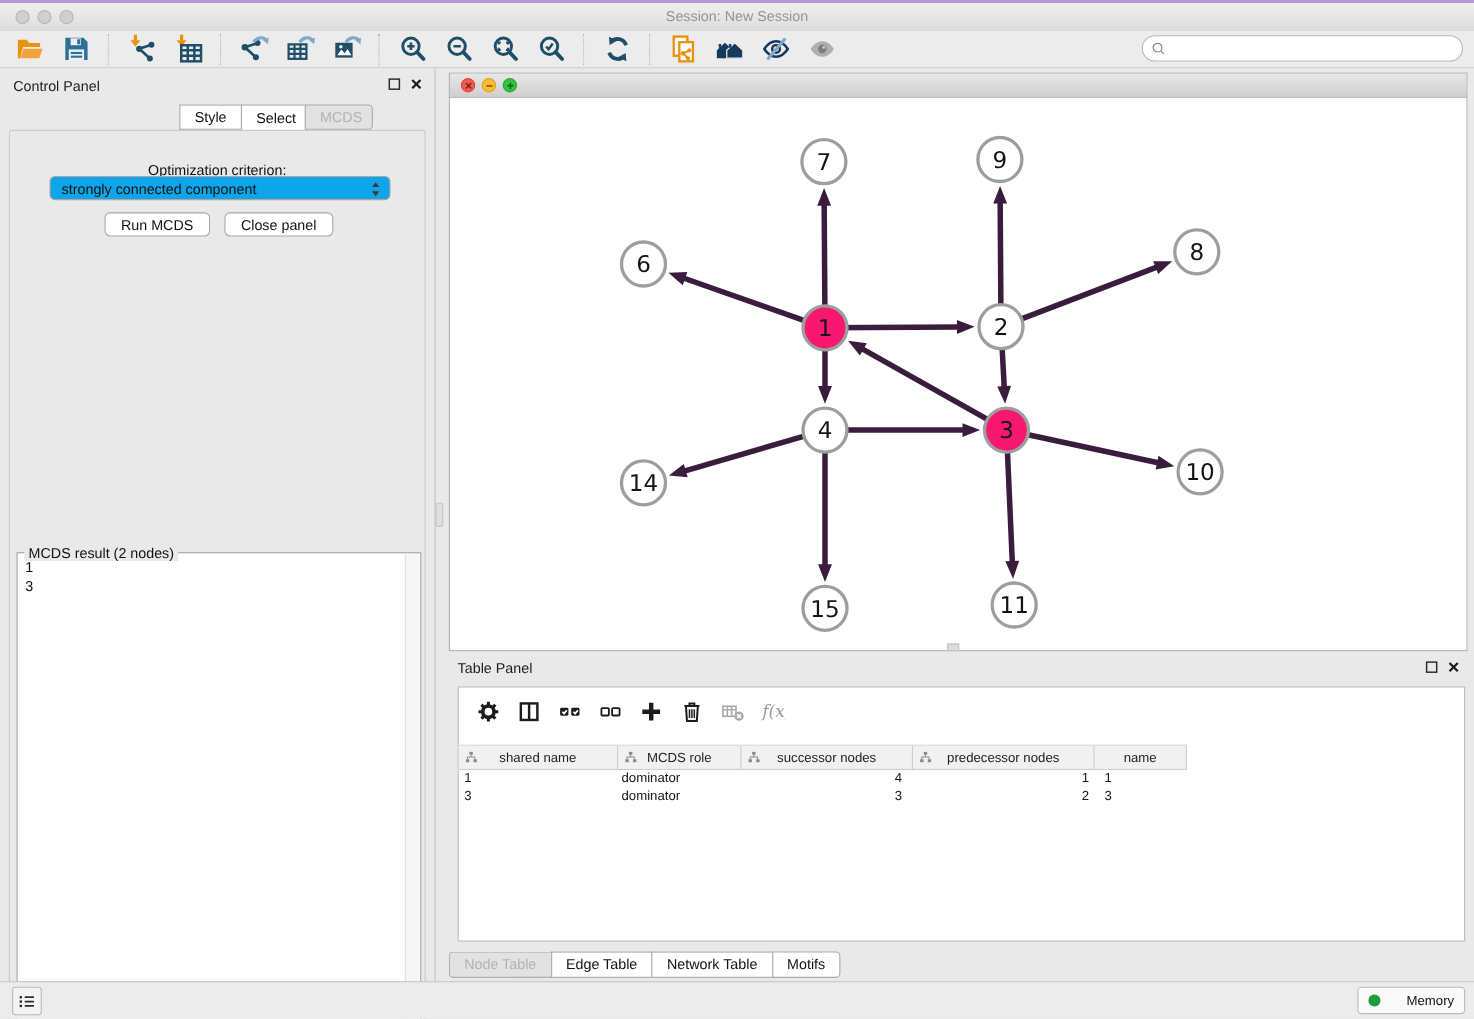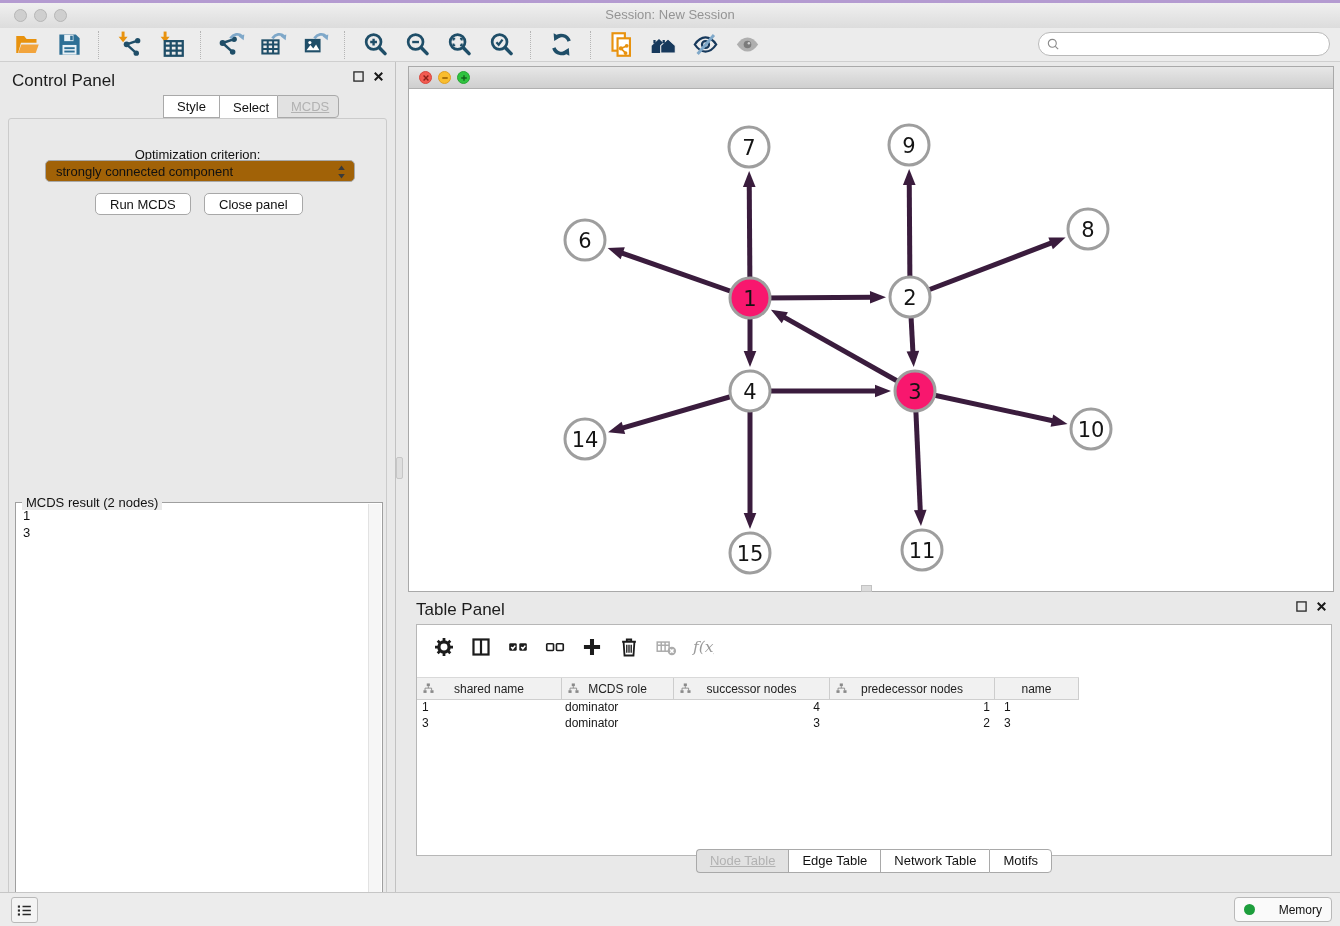--- a/index.html
+++ b/index.html
@@ -20,33 +20,33 @@
   .tb-btn{width:36px;height:30px;display:flex;align-items:center;justify-content:center;
           background:transparent;border:none;padding:0;margin:0 3px;}
   .tb-btn svg{width:27px;height:27px;display:block;}
   .tb-sep{width:1px;height:28px;border-left:1px dotted #b5b5b5;margin:0 8px;}
   .search-wrap{left:1038px;top:32px;width:292px;height:24px;background:#fff;border:1px solid #b9b9b9;
                border-radius:13px;display:flex;align-items:center;padding-left:7px;box-sizing:border-box;}
   .search-wrap svg{width:15px;height:15px;}
   .search-input{border:none;outline:none;flex:1;height:18px;font-size:12px;background:transparent;padding-left:4px;}
   
   .control-panel{left:0;top:62px;width:396px;height:830px;background:#e9e9e9;border-right:1px solid #c2c2c2;box-sizing:border-box;}
-  .panel-title{position:absolute;left:12px;top:9px;font-size:17px;color:#1c1c1c;}
+  .panel-title{position:absolute;left:12px;top:9px;font-size:13px;color:#1c1c1c;}
   .panel-btn{position:absolute;top:6px;width:16px;height:16px;background:none;border:none;padding:0;}
   .panel-btn svg{width:15px;height:15px;display:block;}
   .cp-tabs{position:absolute;left:0;top:33px;width:100%;display:flex;justify-content:center;}
   .tab{height:21px;line-height:21px;font-size:13px;padding:0 13px;background:#fff;color:#111;
        border:1px solid #a9a9a9;border-right:none;text-align:center;}
   .tab:first-child{border-top-left-radius:4px;border-bottom-left-radius:4px;}
   .tab:last-child{border-right:1px solid #a9a9a9;border-top-right-radius:4px;border-bottom-right-radius:4px;}
-  .tab.inactive-look{background:#e2e2e2;color:#b2b2b2;text-decoration:underline;}
+  .tab.inactive-look{background:#e2e2e2;color:#b2b2b2;}
   .cp-content{position:absolute;left:8px;top:56px;width:379px;height:822px;background:#e9e9e9;
               border:1px solid #cbcbcb;border-radius:3px;box-sizing:border-box;}
   .opt-label{position:absolute;left:0;width:100%;top:18px;text-align:center;font-size:13px;color:#111;margin-top:10px;}
-  .combo{position:absolute;left:36px;top:41px;width:310px;height:22px;background:#a16207;border:1px solid #a8a8a8;
+  .combo{position:absolute;left:36px;top:41px;width:310px;height:22px;background:#0ea5e9;border:1px solid #a8a8a8;
          border-radius:5px;font-size:13px;color:#111;display:flex;align-items:center;padding-left:10px;box-sizing:border-box;}
   .combo .stepper{position:absolute;right:7px;top:3px;}
   .btn{height:22px;background:#fff;border:1px solid #a8a8a8;border-radius:5px;font-size:13px;color:#111;
        padding:0 14px;font-family:inherit;}
   .run-btn{position:absolute;left:86px;top:74px;}
   .closep-btn{position:absolute;left:195px;top:74px;}
   .mcds-box{position:absolute;left:6px;top:383px;width:366px;height:430px;border:1px solid #9f9f9f;background:#fff;}
   .mcds-legend{position:absolute;left:6px;top:-8px;background:#e9e9e9;padding:0 4px;font-size:13px;color:#111;}
   .mcds-lines{position:absolute;left:0;top:4px;right:13px;bottom:2px;overflow:hidden;font-size:13px;color:#111;}
   .mcds-line{padding:1px 0 1px 7px;line-height:15px;}
@@ -68,21 +68,21 @@
   .tp-toolbar{position:absolute;left:0;top:0;width:100%;height:44px;display:flex;align-items:center;padding-left:10px;box-sizing:border-box;}
   .tp-btn{width:34px;height:32px;display:flex;align-items:center;justify-content:center;background:none;border:none;padding:0;margin-right:3px;}
   .tp-btn svg{width:22px;height:22px;display:block;}
   .tp-header{position:absolute;left:0;top:52px;height:21px;display:flex;border-top:1px solid #d9d9d9;border-bottom:1px solid #cfcfcf;background:#f1f1f1;}
   .th-cell{position:relative;height:21px;border-right:1px solid #cdcdcd;box-sizing:border-box;
            font-size:12px;color:#222;display:flex;align-items:center;justify-content:center;}
   .th-cell svg{position:absolute;left:6px;top:5px;width:11px;height:11px;}
   .tp-rows{position:absolute;left:0;top:74px;right:0;}
   .t-row{display:flex;height:16px;}
   .t-cell{font-size:12px;color:#161616;line-height:16px;box-sizing:border-box;white-space:nowrap;}
-  .tp-tabs{position:absolute;left:0;bottom:19px;width:100%;display:flex;justify-content:center;}
+  .tp-tabs{position:absolute;left:0;bottom:3px;width:100%;display:flex;}
   
   .statusbar{left:0;top:892px;width:1340px;height:34px;background:#ececec;border-top:1px solid #c6c6c6;box-sizing:border-box;}
   .list-btn{position:absolute;left:11px;top:4px;width:27px;height:26px;background:#f4f4f4;border:1px solid #b9b9b9;
             border-radius:3px;display:flex;align-items:center;justify-content:center;padding:0;}
   .list-btn svg{width:19px;height:19px;}
   .memory-btn{position:absolute;right:8px;top:4px;height:25px;background:#fafafa;border:1px solid #b9b9b9;border-radius:4px;
               display:flex;align-items:center;font-size:12px;color:#111;padding:0 9px;font-family:inherit;gap:18px;}
   .memory-dot{width:11px;height:11px;border-radius:50%;background:#1d9e3c;margin-right:6px;}
 </style>
 </head>

